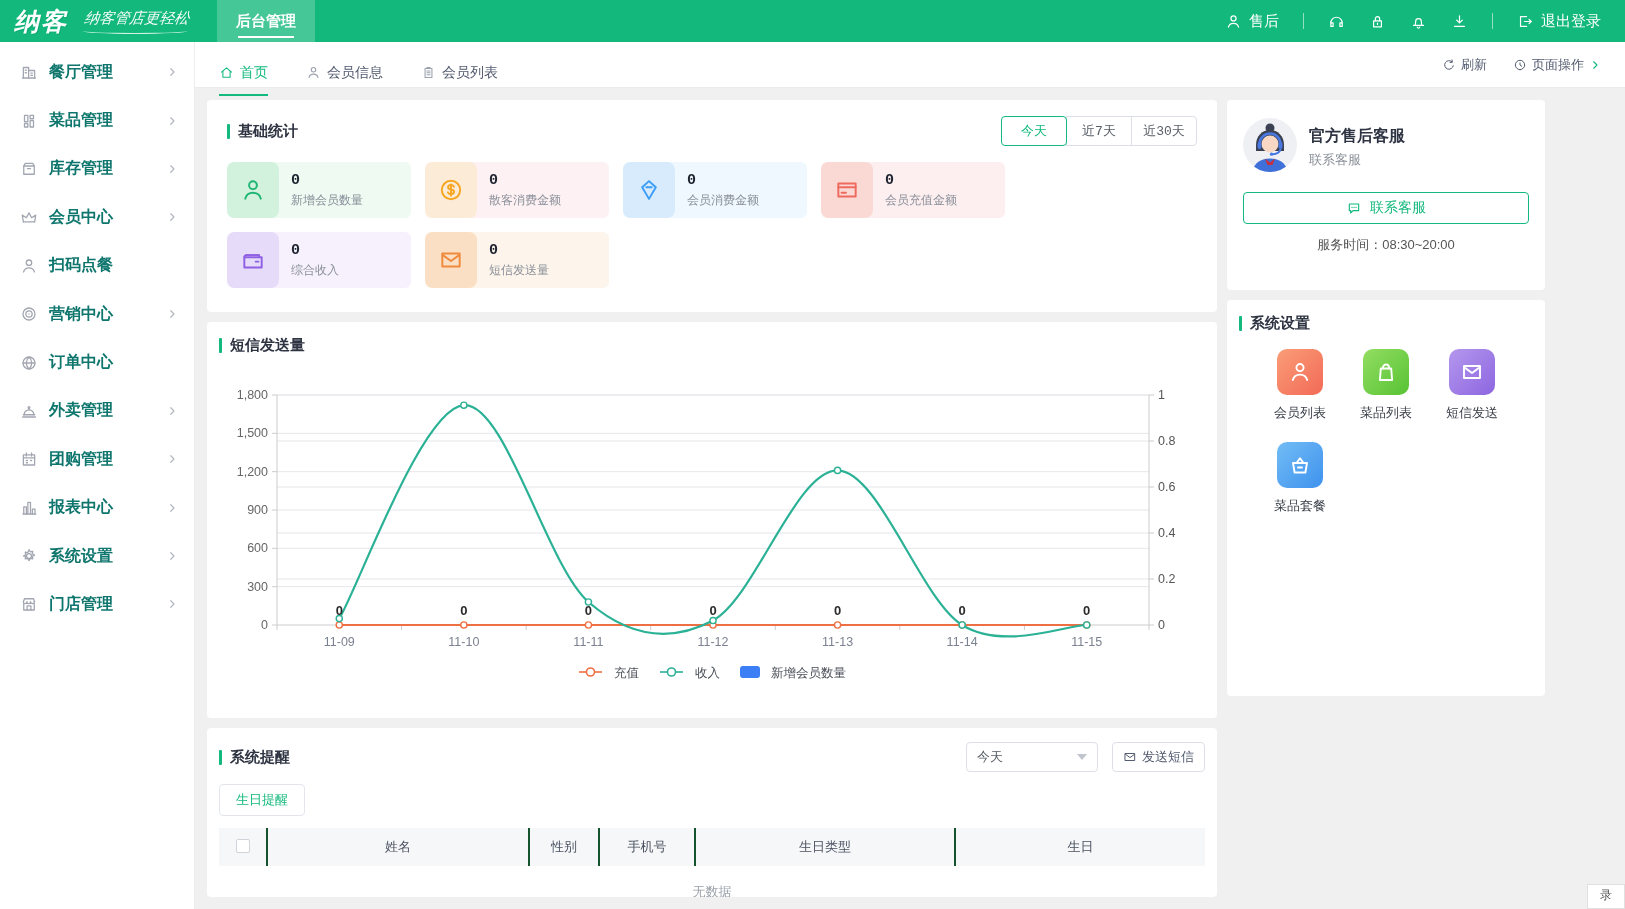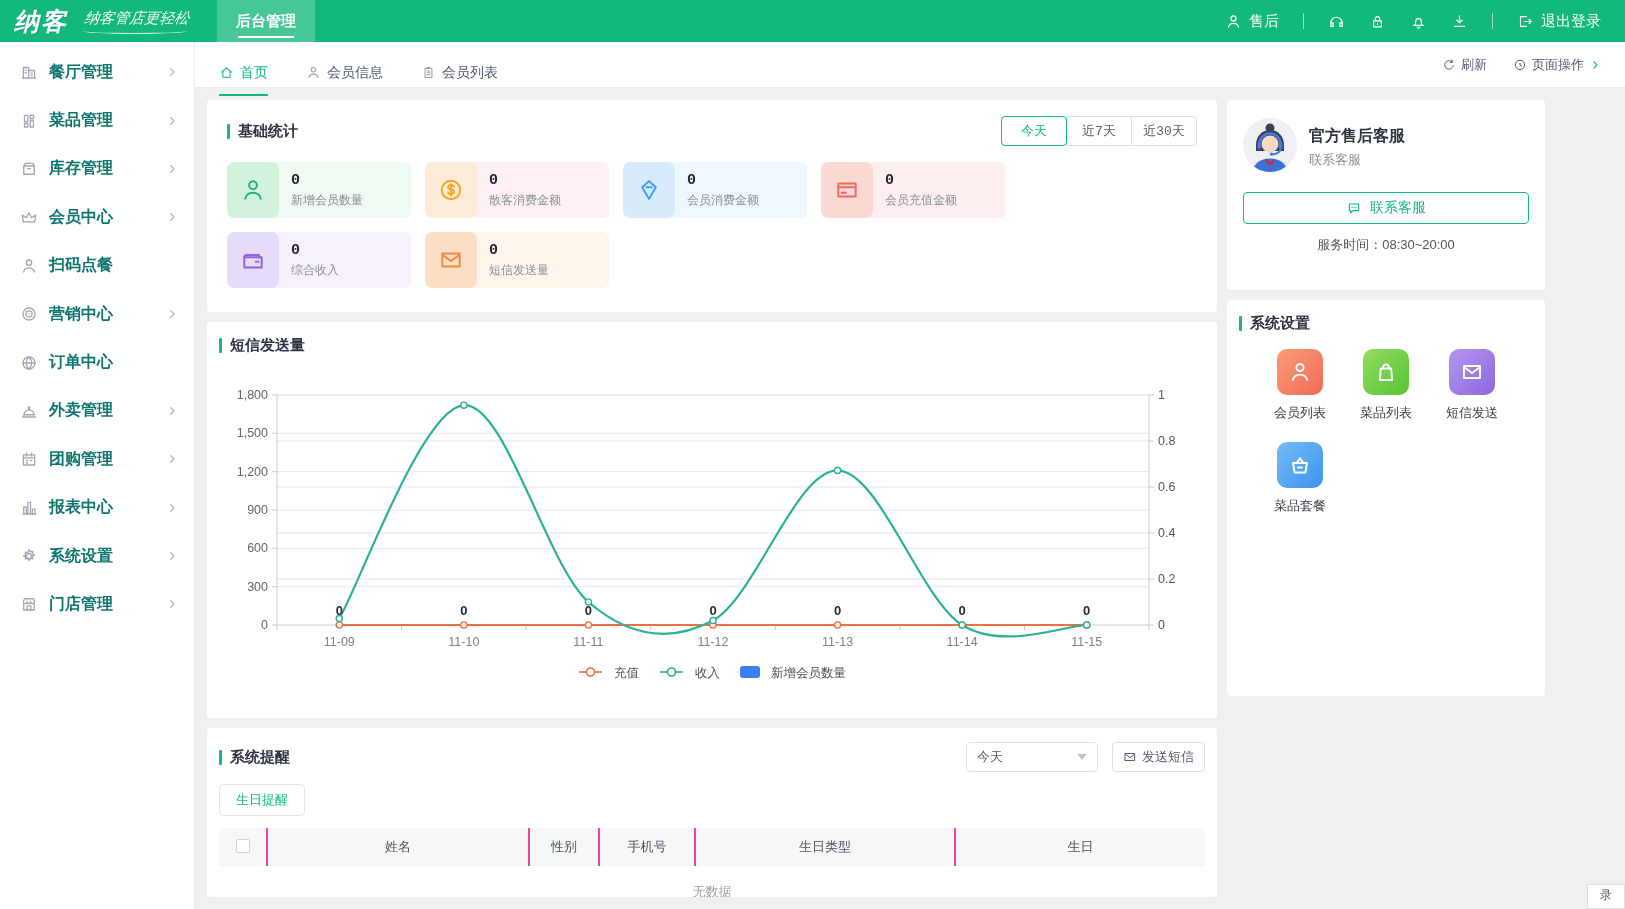--- a/index.html
+++ b/index.html
@@ -65,21 +65,21 @@
   .leg-item{display:flex;align-items:center;gap:11px;cursor:pointer;}
   
   .reminder-card{flex:1;min-height:0;overflow:hidden;}
   .rem-head{display:flex;justify-content:space-between;align-items:center;}
   .rem-tools{display:flex;gap:14px;align-items:center;}
   .select{width:132px;height:30px;border:1px solid #dcdfe6;border-radius:4px;display:flex;align-items:center;justify-content:space-between;padding:0 10px;font-size:13px;color:#5a6068;background:#fff;cursor:pointer;}
   .caret{width:0;height:0;border-left:5px solid transparent;border-right:5px solid transparent;border-top:6px solid #c0c4cc;}
   .btn-sms{height:30px;border:1px solid #dcdfe6;border-radius:4px;background:#fff;display:flex;align-items:center;gap:5px;padding:0 10px;font-size:13px;color:#515a6e;cursor:pointer;font-family:inherit;}
   .tab-birthday{margin-top:12px;display:inline-flex;align-items:center;border:1px solid #e2e5ea;border-radius:4px;padding:0 16px;height:32px;color:#13b97d;font-size:13px;background:#fff;cursor:pointer;font-family:inherit;}
   table{width:100%;border-collapse:collapse;margin-top:12px;}
-  thead th{background:#f6f7f9;height:38px;font-size:13px;color:#4a5160;font-weight:normal;border-right:2px solid #ec4899;}
+  thead th{background:#f6f7f9;height:38px;font-size:13px;color:#4a5160;font-weight:normal;border-right:2px solid #14532d;}
   thead th:last-child{border-right:none;}
   .cb{width:14px;height:14px;border:1px solid #cfd3da;border-radius:2px;background:#fff;display:inline-block;cursor:pointer;}
   .empty{text-align:center;color:#9aa0a8;font-size:13px;padding:17px 0;}
   
   .service-card{height:190px;padding:18px 16px;}
   .svc-head{display:flex;align-items:center;gap:12px;}
   .svc-name{font-size:16px;font-weight:bold;color:#2e3442;}
   .svc-sub{font-size:13px;color:#8a8f99;margin-top:4px;}
   .btn-contact{margin-top:16px;width:100%;height:32px;border:1px solid #13b97d;border-radius:4px;background:#fff;color:#13b97d;font-size:14px;display:flex;align-items:center;justify-content:center;gap:8px;cursor:pointer;font-family:inherit;}
   .svc-hours{text-align:center;font-size:13px;color:#555;margin-top:12px;}

